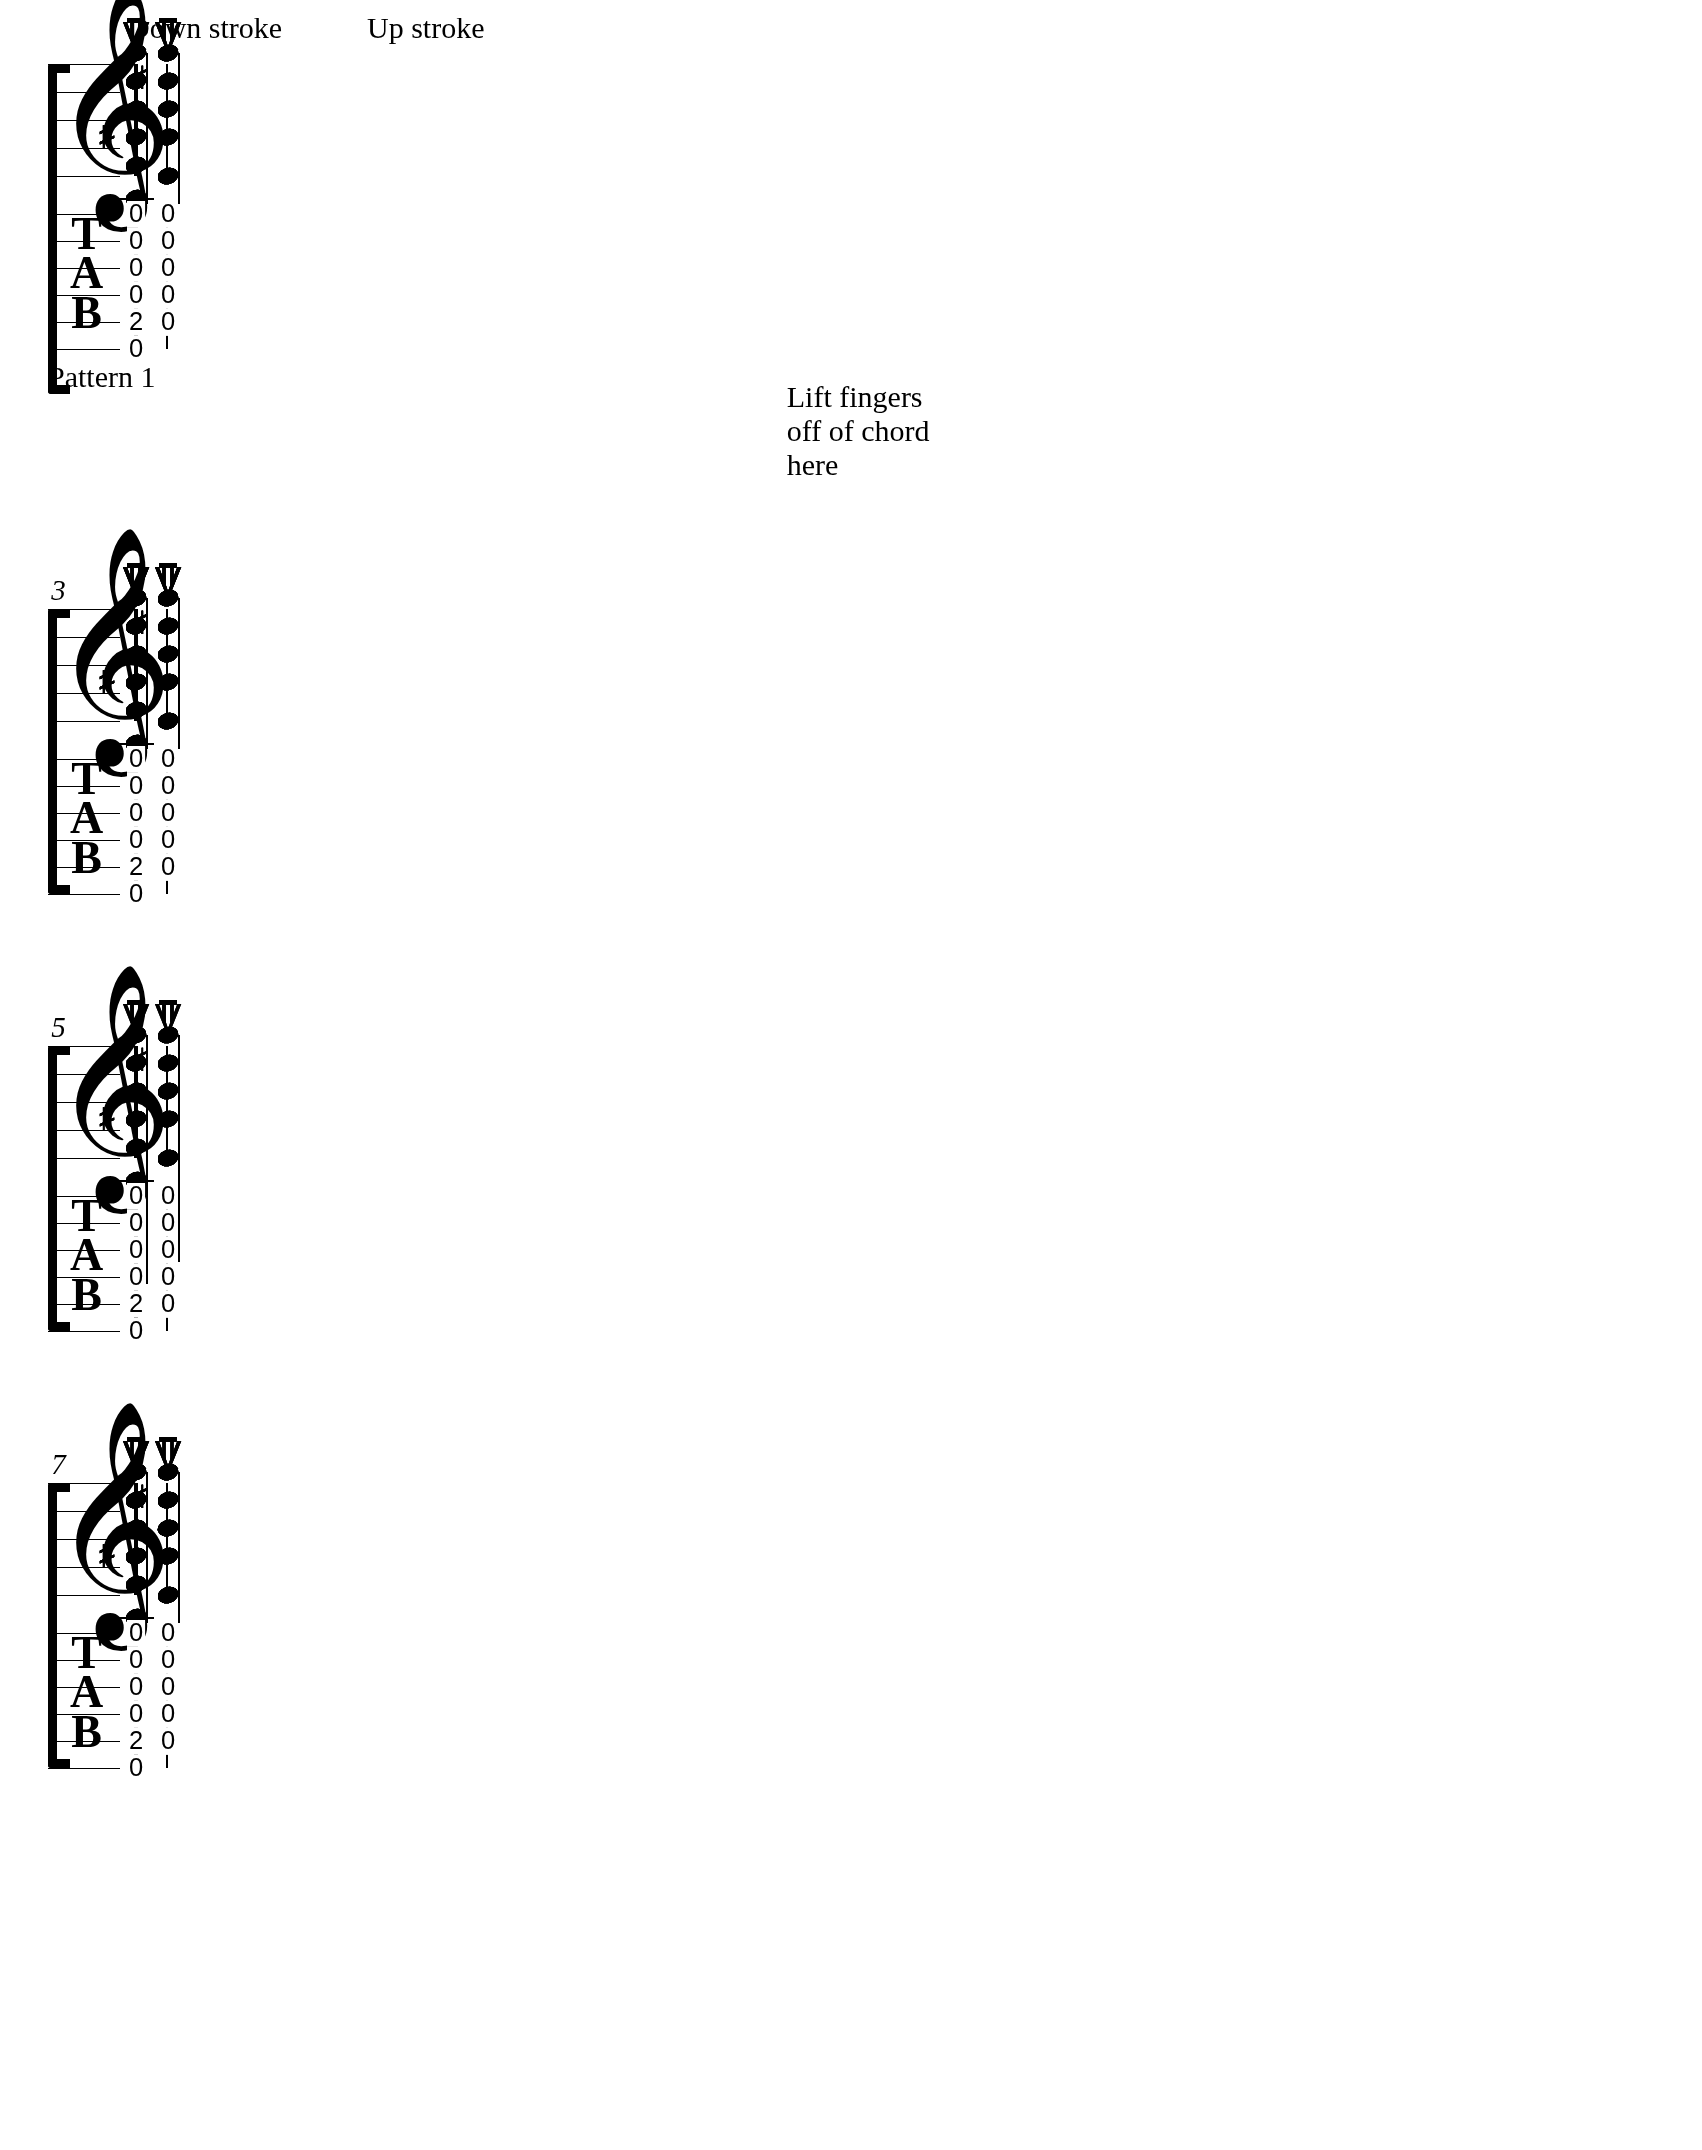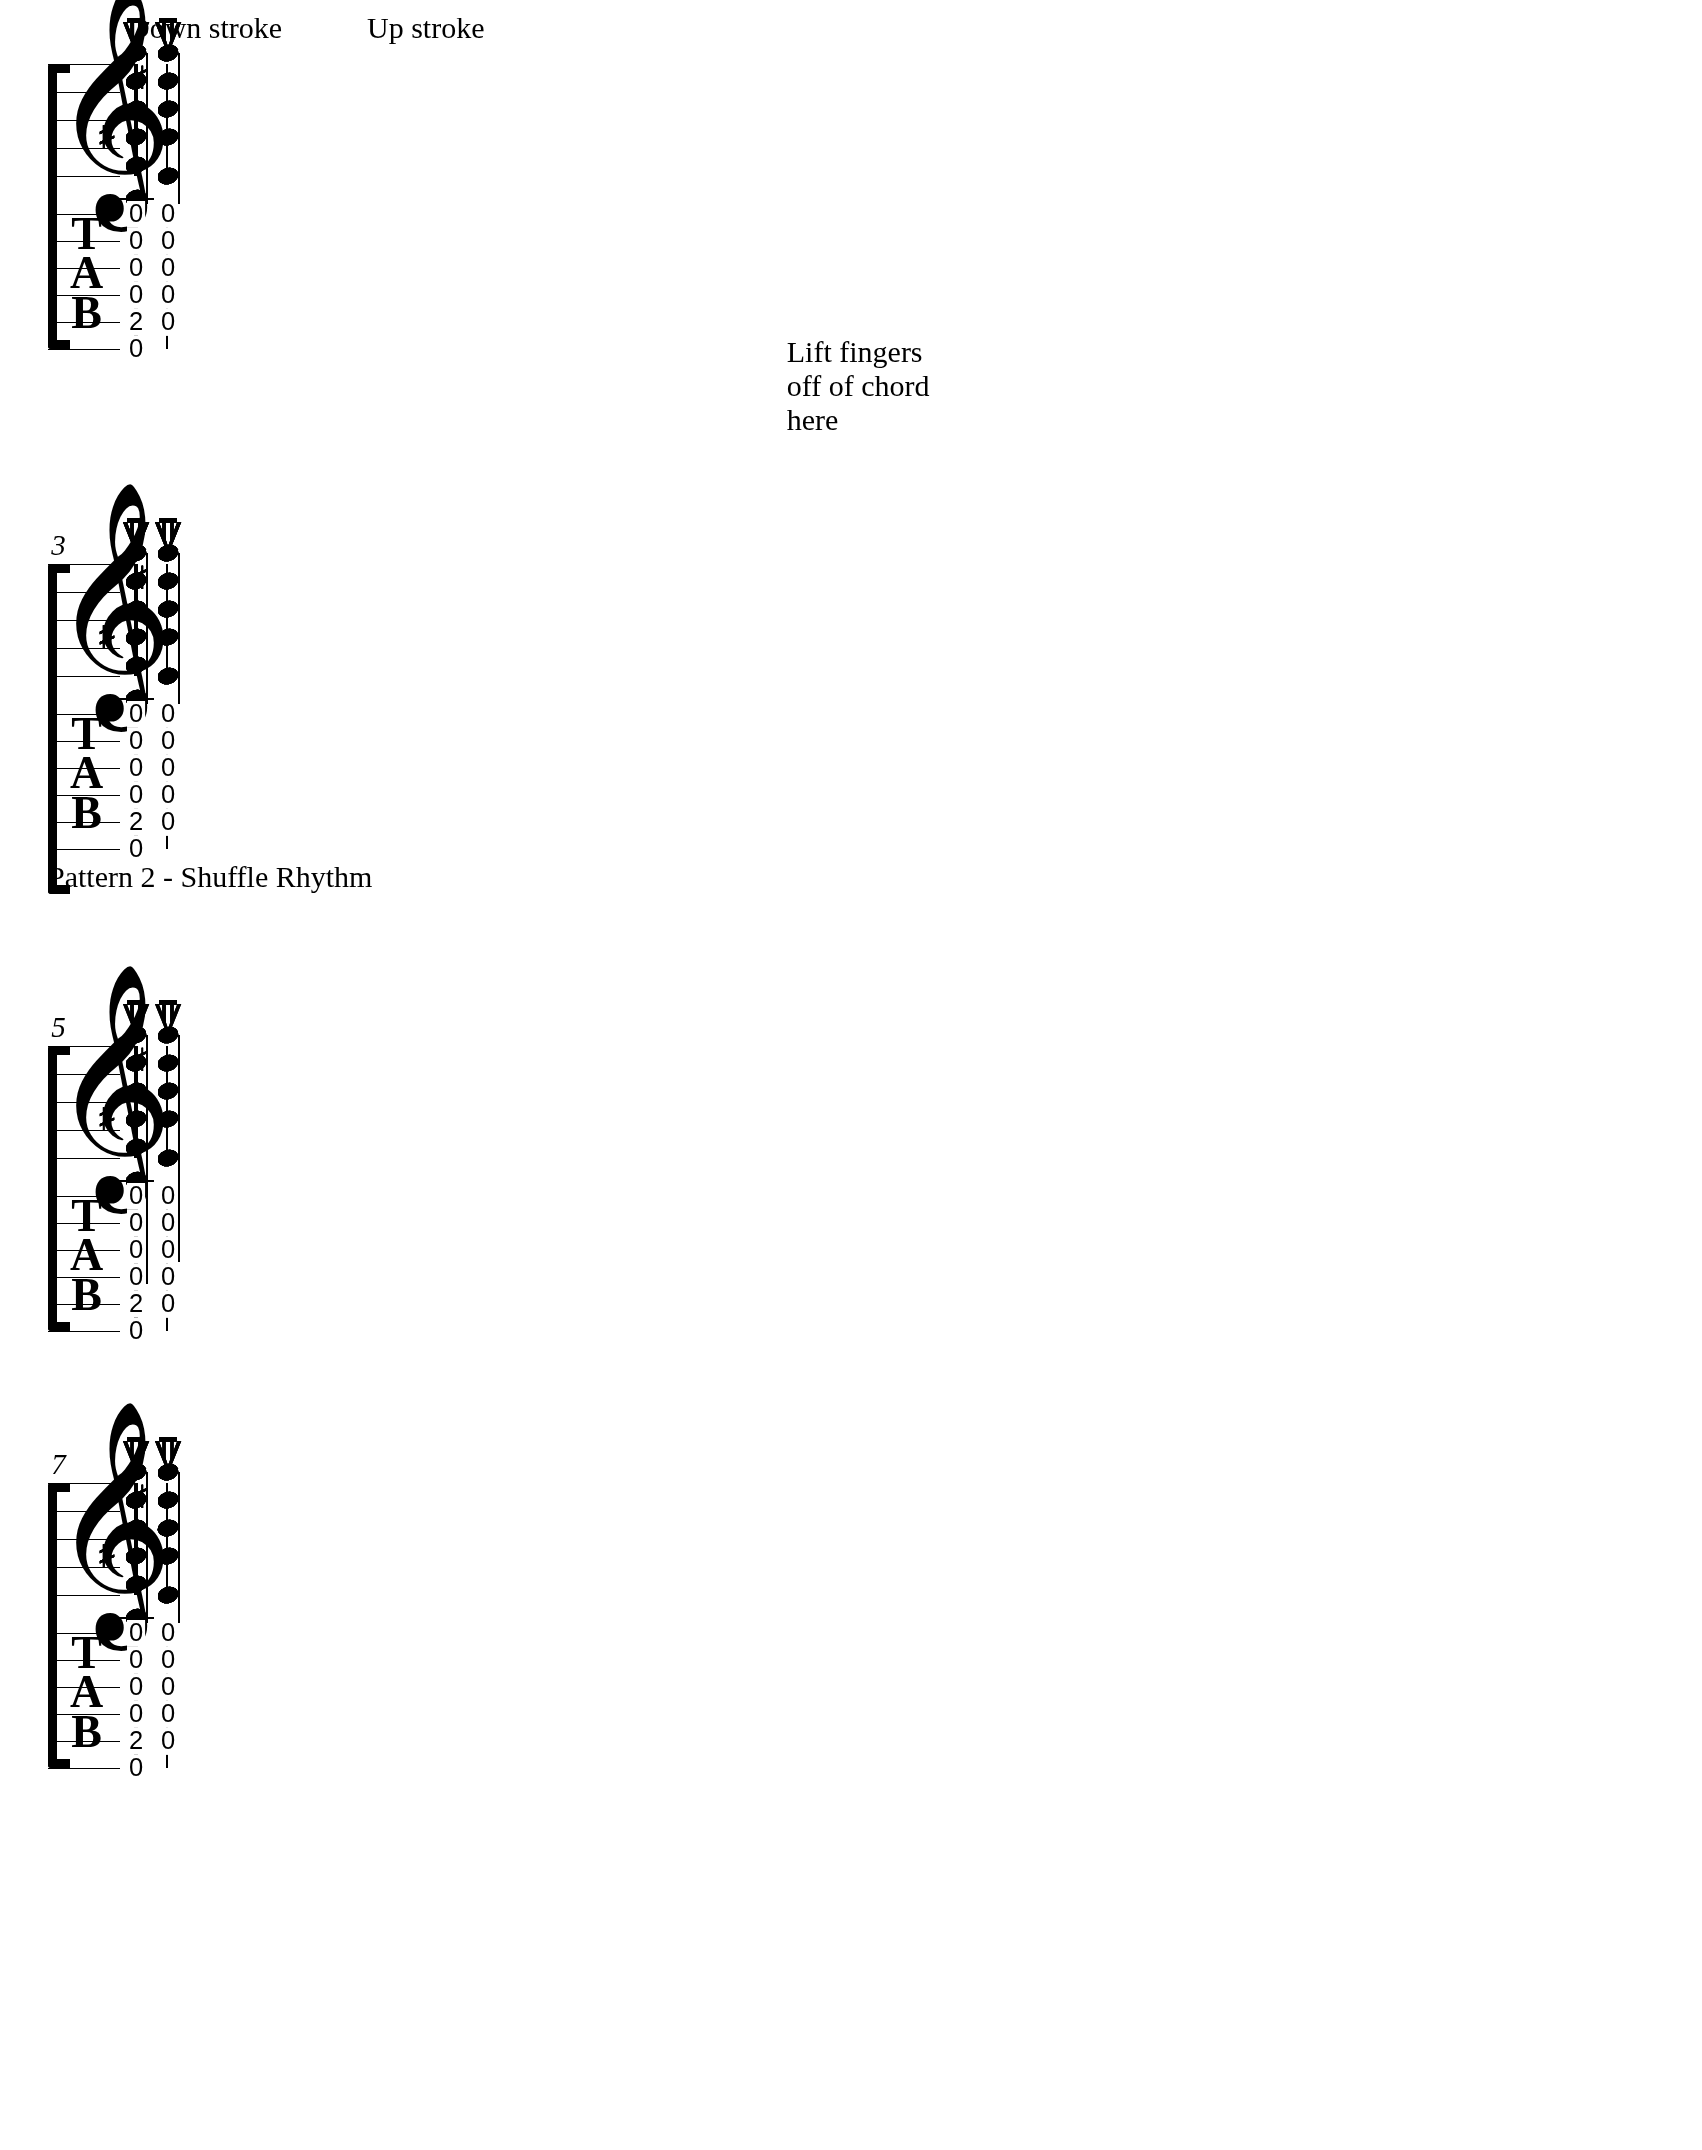--- a/index.html
+++ b/index.html
@@ -531,20 +531,21 @@
                     <div class="fret" style="top: 40%;">0</div>
                     <div class="fret" style="top: 60%;">0</div>
                     <div class="fret" style="top: 80%;">0</div>
                   </div>
                 </div>
               </div>
             </div>
           </div>
         </div>
       </div>
+      <div class="caption">Pattern 1</div>
       <div class="annot" style="white-space: pre; left: 46%; bottom: -88px;">Lift fingers
 off of chord
 here</div>
     </div>
     <div class="system">
       <div class="measure-num">3</div>
       <div class="bracket"></div>
       <div class="sys-inner">
         <div style="display: flex;">
           <div class="prefix">
@@ -1007,21 +1008,20 @@
                     <div class="fret" style="top: 40%;">0</div>
                     <div class="fret" style="top: 60%;">0</div>
                     <div class="fret" style="top: 80%;">0</div>
                   </div>
                 </div>
               </div>
             </div>
           </div>
         </div>
       </div>
-      <div class="caption">Pattern 2 - Shuffle Rhythm</div>
     </div>
     <div class="system">
       <div class="measure-num">5</div>
       <div class="bracket"></div>
       <div class="sys-inner">
         <div style="display: flex;">
           <div class="prefix">
             <div class="staff">
               <div class="line l0"></div>
               <div class="line l1"></div>

